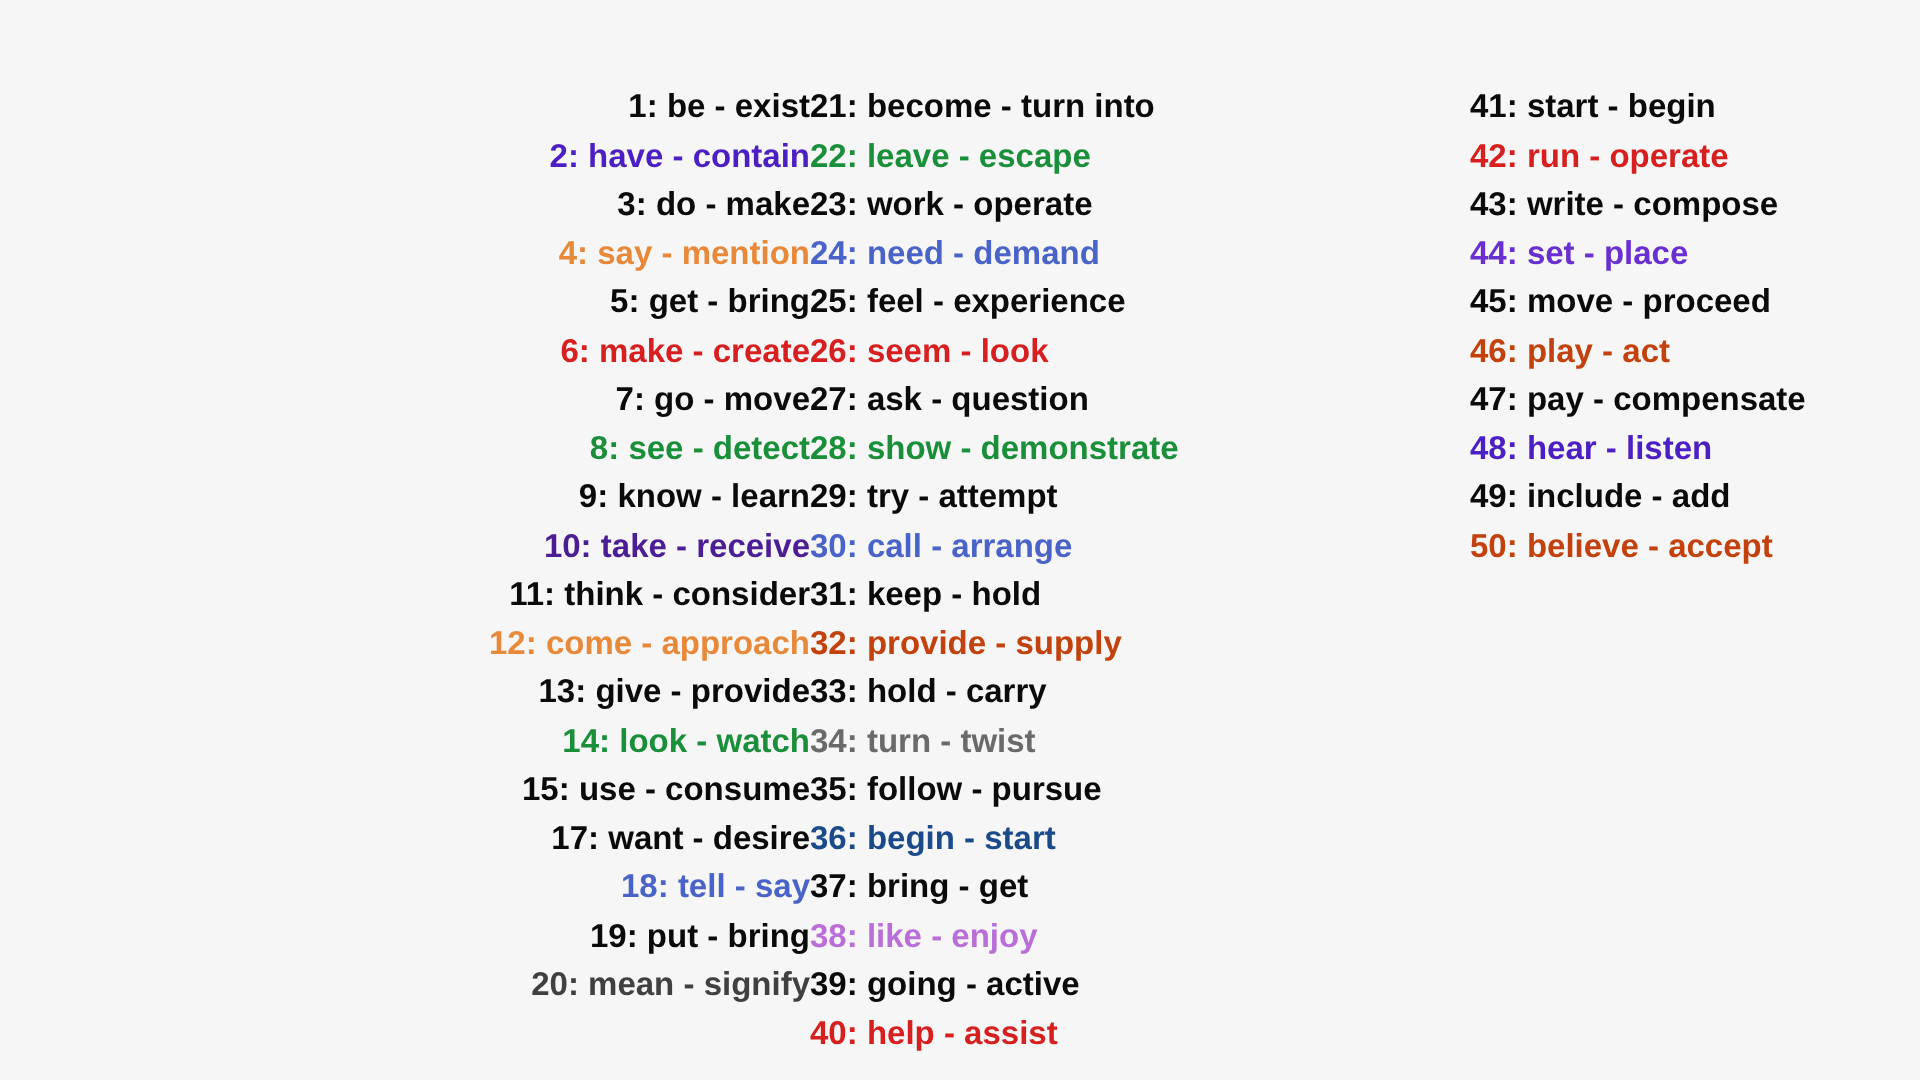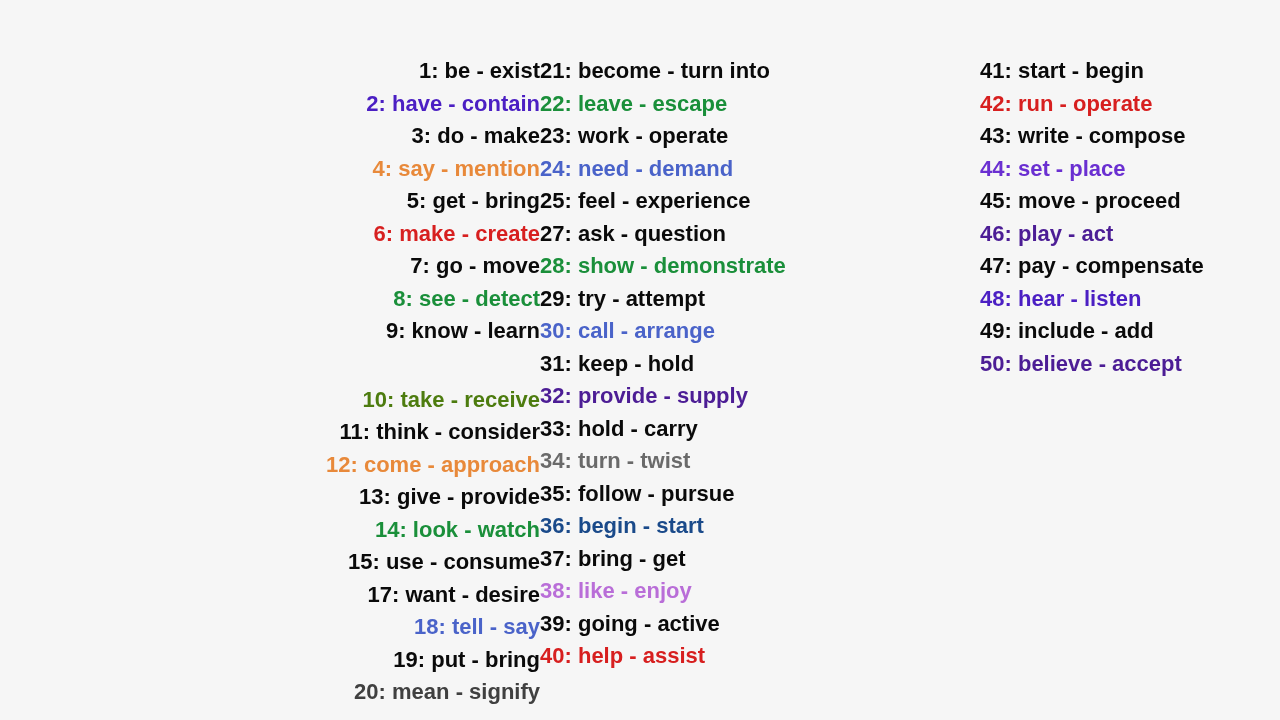--- a/index.html
+++ b/index.html
@@ -25,25 +25,25 @@
   .col-3 { width: 300px; }
   .row {
     line-height: 32.5px;
     white-space: nowrap;
   }
   .c-black   { color: #0a0a0a; }
   .c-indigo  { color: #4b1fc3; }
   .c-orange  { color: #e8893a; }
   .c-red     { color: #d71f1f; }
   .c-green   { color: #1a8f3a; }
-  .c-teal    { color: #4d7c0f; margin-top: 36px; }
+  .c-teal    { color: #4c1d95; }
   .c-cyan    { color: #404040; margin-left: 44px; }
   .c-violet  { color: #b96ed8; }
   .c-blue    { color: #4a63c9; }
-  .c-pink    { color: #4c1d95; }
+  .c-pink    { color: #c2410c; }
   .c-gray    { color: #6a6a6a; }
   .c-navy    { color: #1a4a8a; }
   .c-purple  { color: #6a2fd1; }
 </style>
 </head>
 <body>
 
 <div class="columns">
   <div class="col col-1">
       <div class="row c-black"><span>1</span><span>: </span><span>be</span><span> - </span><span>exist</span></div>
@@ -65,20 +65,21 @@
       <div class="row c-blue"><span>18</span><span>: </span><span>tell</span><span> - </span><span>say</span></div>
       <div class="row c-black"><span>19</span><span>: </span><span>put</span><span> - </span><span>bring</span></div>
       <div class="row c-cyan"><span>20</span><span>: </span><span>mean</span><span> - </span><span>signify</span></div>
     </div>
   <div class="col col-2">
       <div class="row c-black"><span>21</span><span>: </span><span>become</span><span> - </span><span>turn into</span></div>
       <div class="row c-green"><span>22</span><span>: </span><span>leave</span><span> - </span><span>escape</span></div>
       <div class="row c-black"><span>23</span><span>: </span><span>work</span><span> - </span><span>operate</span></div>
       <div class="row c-blue"><span>24</span><span>: </span><span>need</span><span> - </span><span>demand</span></div>
       <div class="row c-black"><span>25</span><span>: </span><span>feel</span><span> - </span><span>experience</span></div>
+      <div class="row c-red"><span>26</span><span>: </span><span>seem</span><span> - </span><span>look</span></div>
       <div class="row c-black"><span>27</span><span>: </span><span>ask</span><span> - </span><span>question</span></div>
       <div class="row c-green"><span>28</span><span>: </span><span>show</span><span> - </span><span>demonstrate</span></div>
       <div class="row c-black"><span>29</span><span>: </span><span>try</span><span> - </span><span>attempt</span></div>
       <div class="row c-blue"><span>30</span><span>: </span><span>call</span><span> - </span><span>arrange</span></div>
       <div class="row c-black"><span>31</span><span>: </span><span>keep</span><span> - </span><span>hold</span></div>
       <div class="row c-pink"><span>32</span><span>: </span><span>provide</span><span> - </span><span>supply</span></div>
       <div class="row c-black"><span>33</span><span>: </span><span>hold</span><span> - </span><span>carry</span></div>
       <div class="row c-gray"><span>34</span><span>: </span><span>turn</span><span> - </span><span>twist</span></div>
       <div class="row c-black"><span>35</span><span>: </span><span>follow</span><span> - </span><span>pursue</span></div>
       <div class="row c-navy"><span>36</span><span>: </span><span>begin</span><span> - </span><span>start</span></div>

